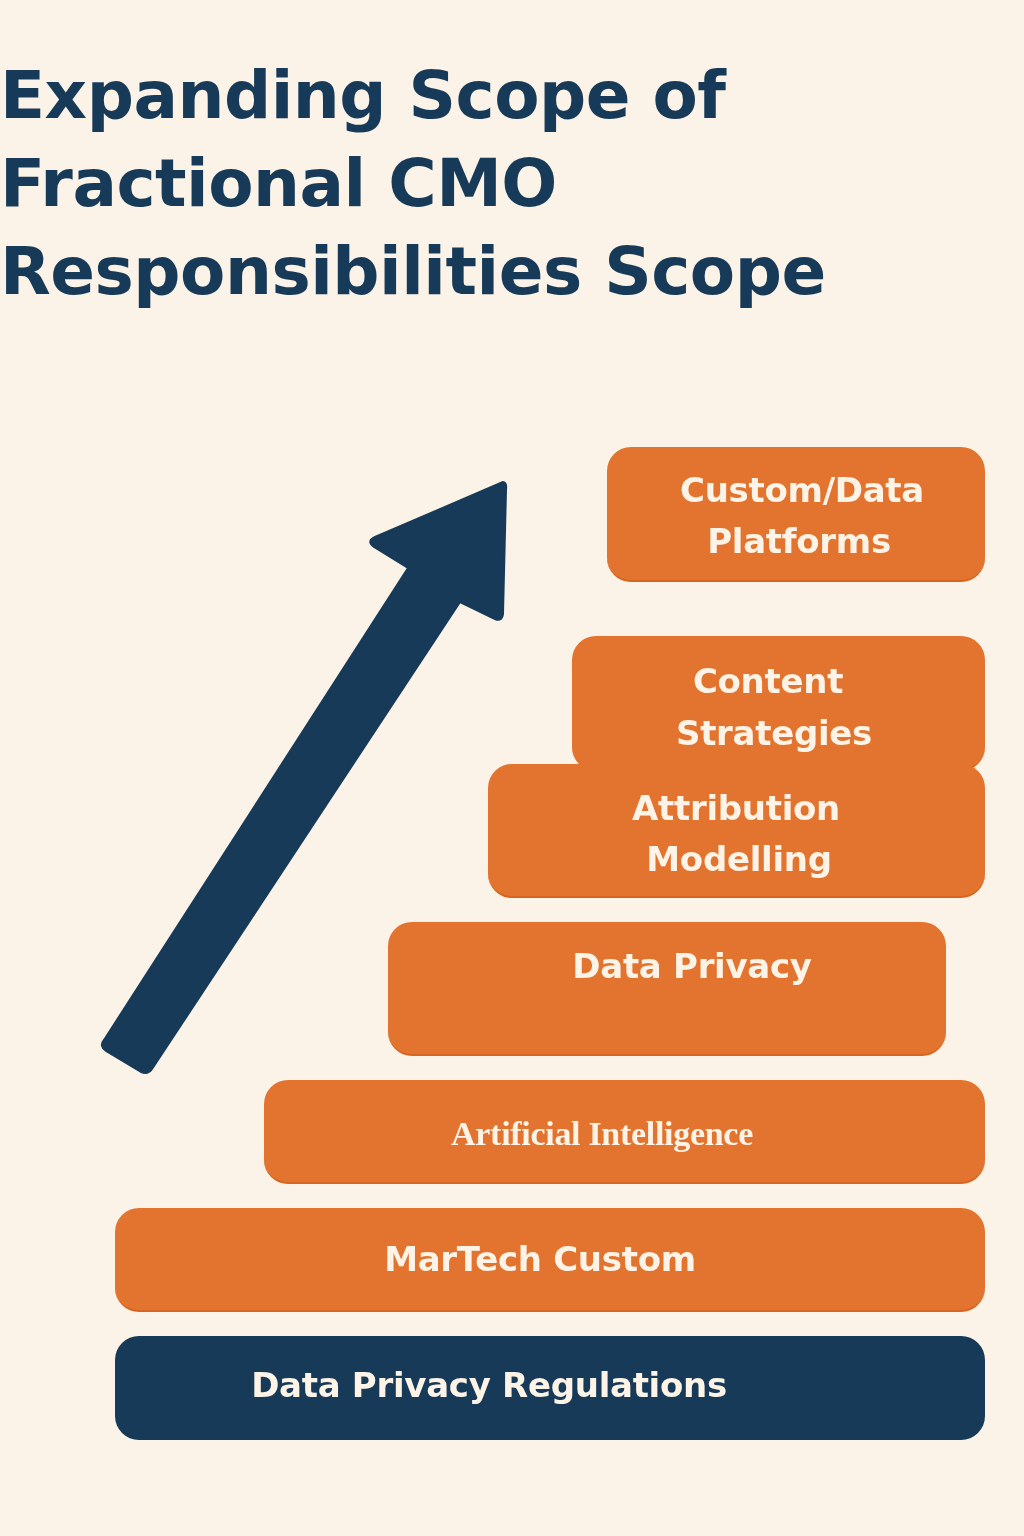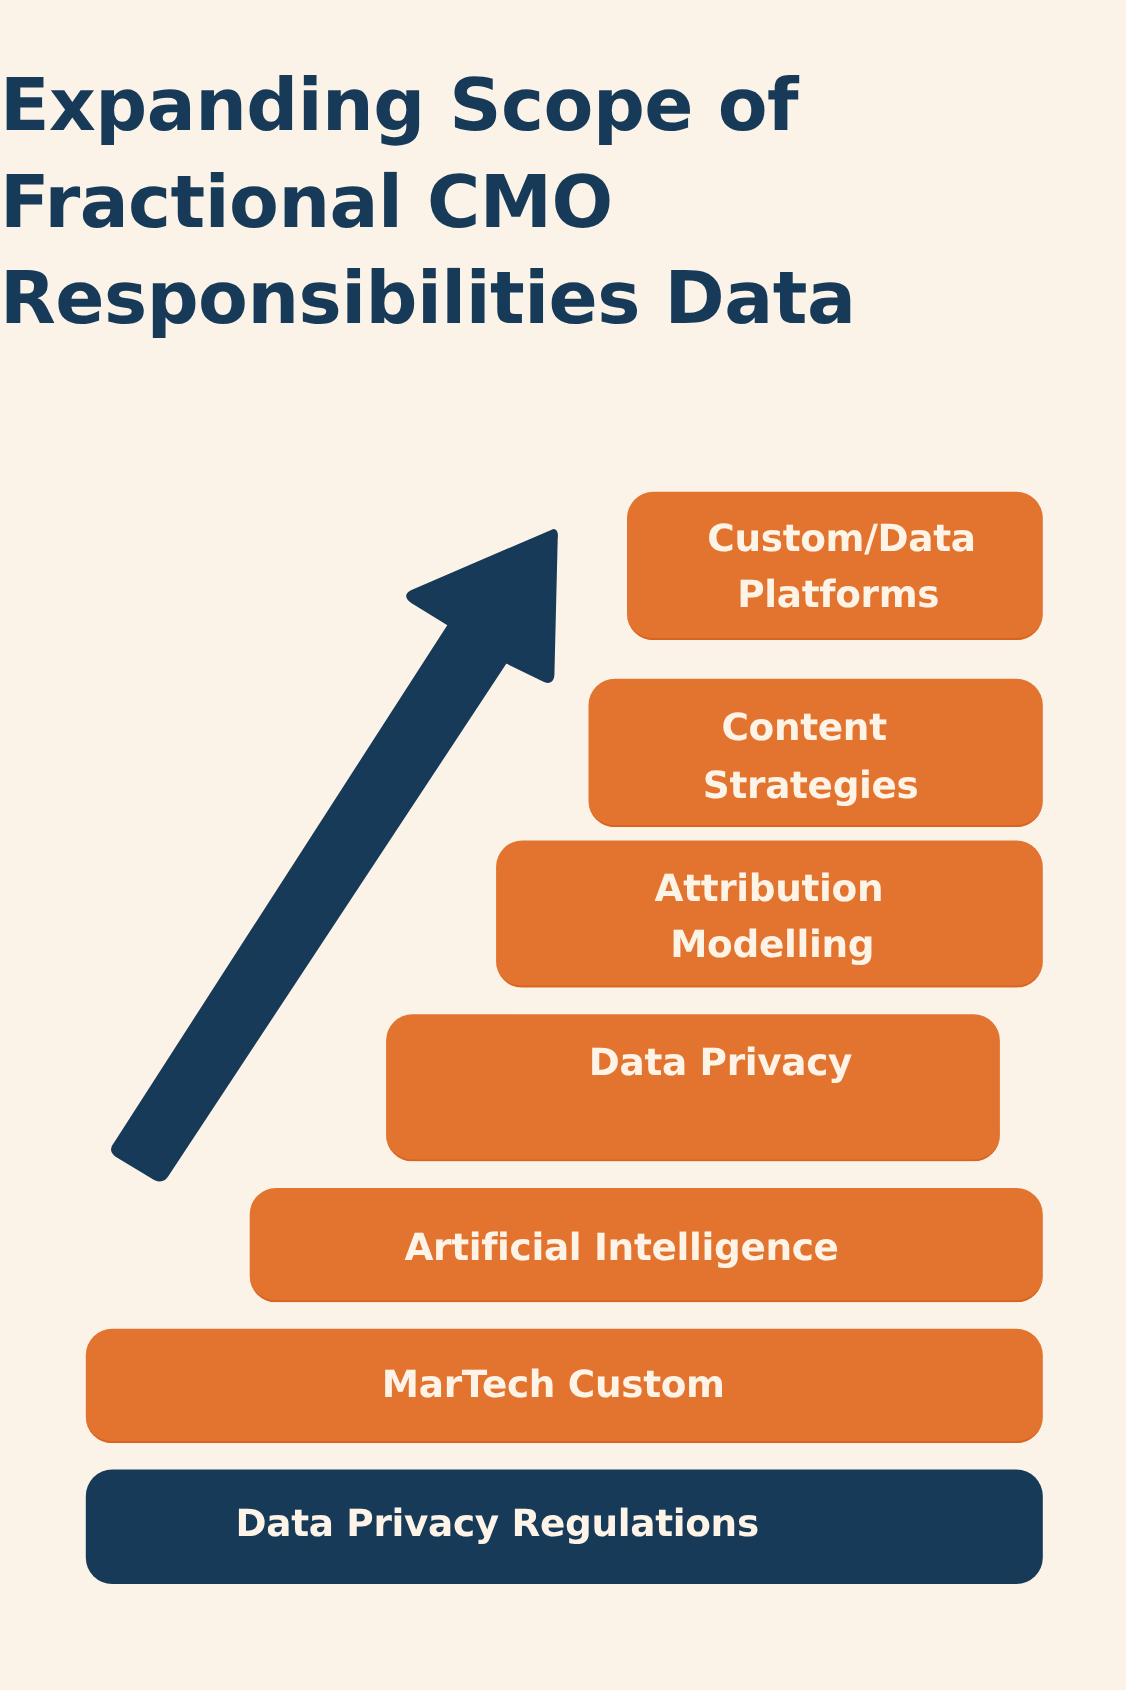--- a/index.html
+++ b/index.html
@@ -18,39 +18,40 @@
     letter-spacing: -0.5px;
   }
   .title .line { display: block; }
   .arrow { position: absolute; left: 0; top: 0; width: 1024px; height: 1536px; }
   .box {
     position: absolute;
     border-radius: 24px;
     box-sizing: border-box;
     color: #fdf3e6;
     font-weight: bold;
+    margin-left: 37px;
   }
   .box.orange { background: #e2742f; border-bottom: 2px solid #d8651f; }
   .box.navy { background: #173a58; }
   .box .txt {
     position: absolute;
     white-space: nowrap;
     transform: translate(-50%, -50%);
     font-size: 34px;
     line-height: 1;
     letter-spacing: -0.3px;
   }
 </style>
 </head>
 <body>
 
 <div class="title">
   <span class="line">Expanding Scope of</span>
   <span class="line">Fractional CMO</span>
-  <span class="line">Responsibilities Data</span>
+  <span class="line">Responsibilities Scope</span>
 </div>
 
 <svg class="arrow" viewBox="0 0 1024 1536">
   <path d="M503 482
            Q507 482 506 490
            L503 614
            Q502 622 495 619
            L460 602
            L152 1069
            Q148 1075 141 1072
@@ -60,35 +61,35 @@
            L374 547
            Q366 541 375 537
            Z" fill="#173a58" stroke="#173a58" stroke-width="2" stroke-linejoin="round"></path>
 </svg>
 
 <div class="box orange" style="left:570px; top:447px; width:378px; height:135px;">
   <span class="txt" style="left:195px; top:43px;">Custom/Data</span>
   <span class="txt" style="left:192px; top:94px;">Platforms</span>
 </div>
 
-<div class="box orange" style="left:535px; top:617px; width:413px; height:135px;">
+<div class="box orange" style="left:535px; top:636px; width:413px; height:135px;">
   <span class="txt" style="left:196px; top:45px;">Content</span>
   <span class="txt" style="left:202px; top:97px;">Strategies</span>
 </div>
 
 <div class="box orange" style="left:451px; top:764px; width:497px; height:134px;padding-left:20px;">
   <span class="txt" style="left:248px; top:44px;">Attribution</span>
   <span class="txt" style="left:251px; top:95px;">Modelling</span>
 </div>
 
 <div class="box orange" style="left:351px; top:922px; width:558px; height:134px;">
   <span class="txt" style="left:304px; top:44px;">Data Privacy</span>
 </div>
 
-<div class="box orange" style="left:227px; top:1080px; width:721px; height:104px;">
+<div class="box orange" style="left:227px; top:1080px; width:721px; height:104px;font-family:Liberation Serif, serif;">
   <span class="txt" style="left:338px; top:54px;">Artificial Intelligence</span>
 </div>
 
 <div class="box orange" style="left:78px; top:1208px; width:870px; height:104px;">
   <span class="txt" style="left:425px; top:51px;">MarTech Custom</span>
 </div>
 
 <div class="box navy" style="left:78px; top:1336px; width:870px; height:104px;">
   <span class="txt" style="left:374px; top:49px;">Data Privacy Regulations</span>
 </div>

